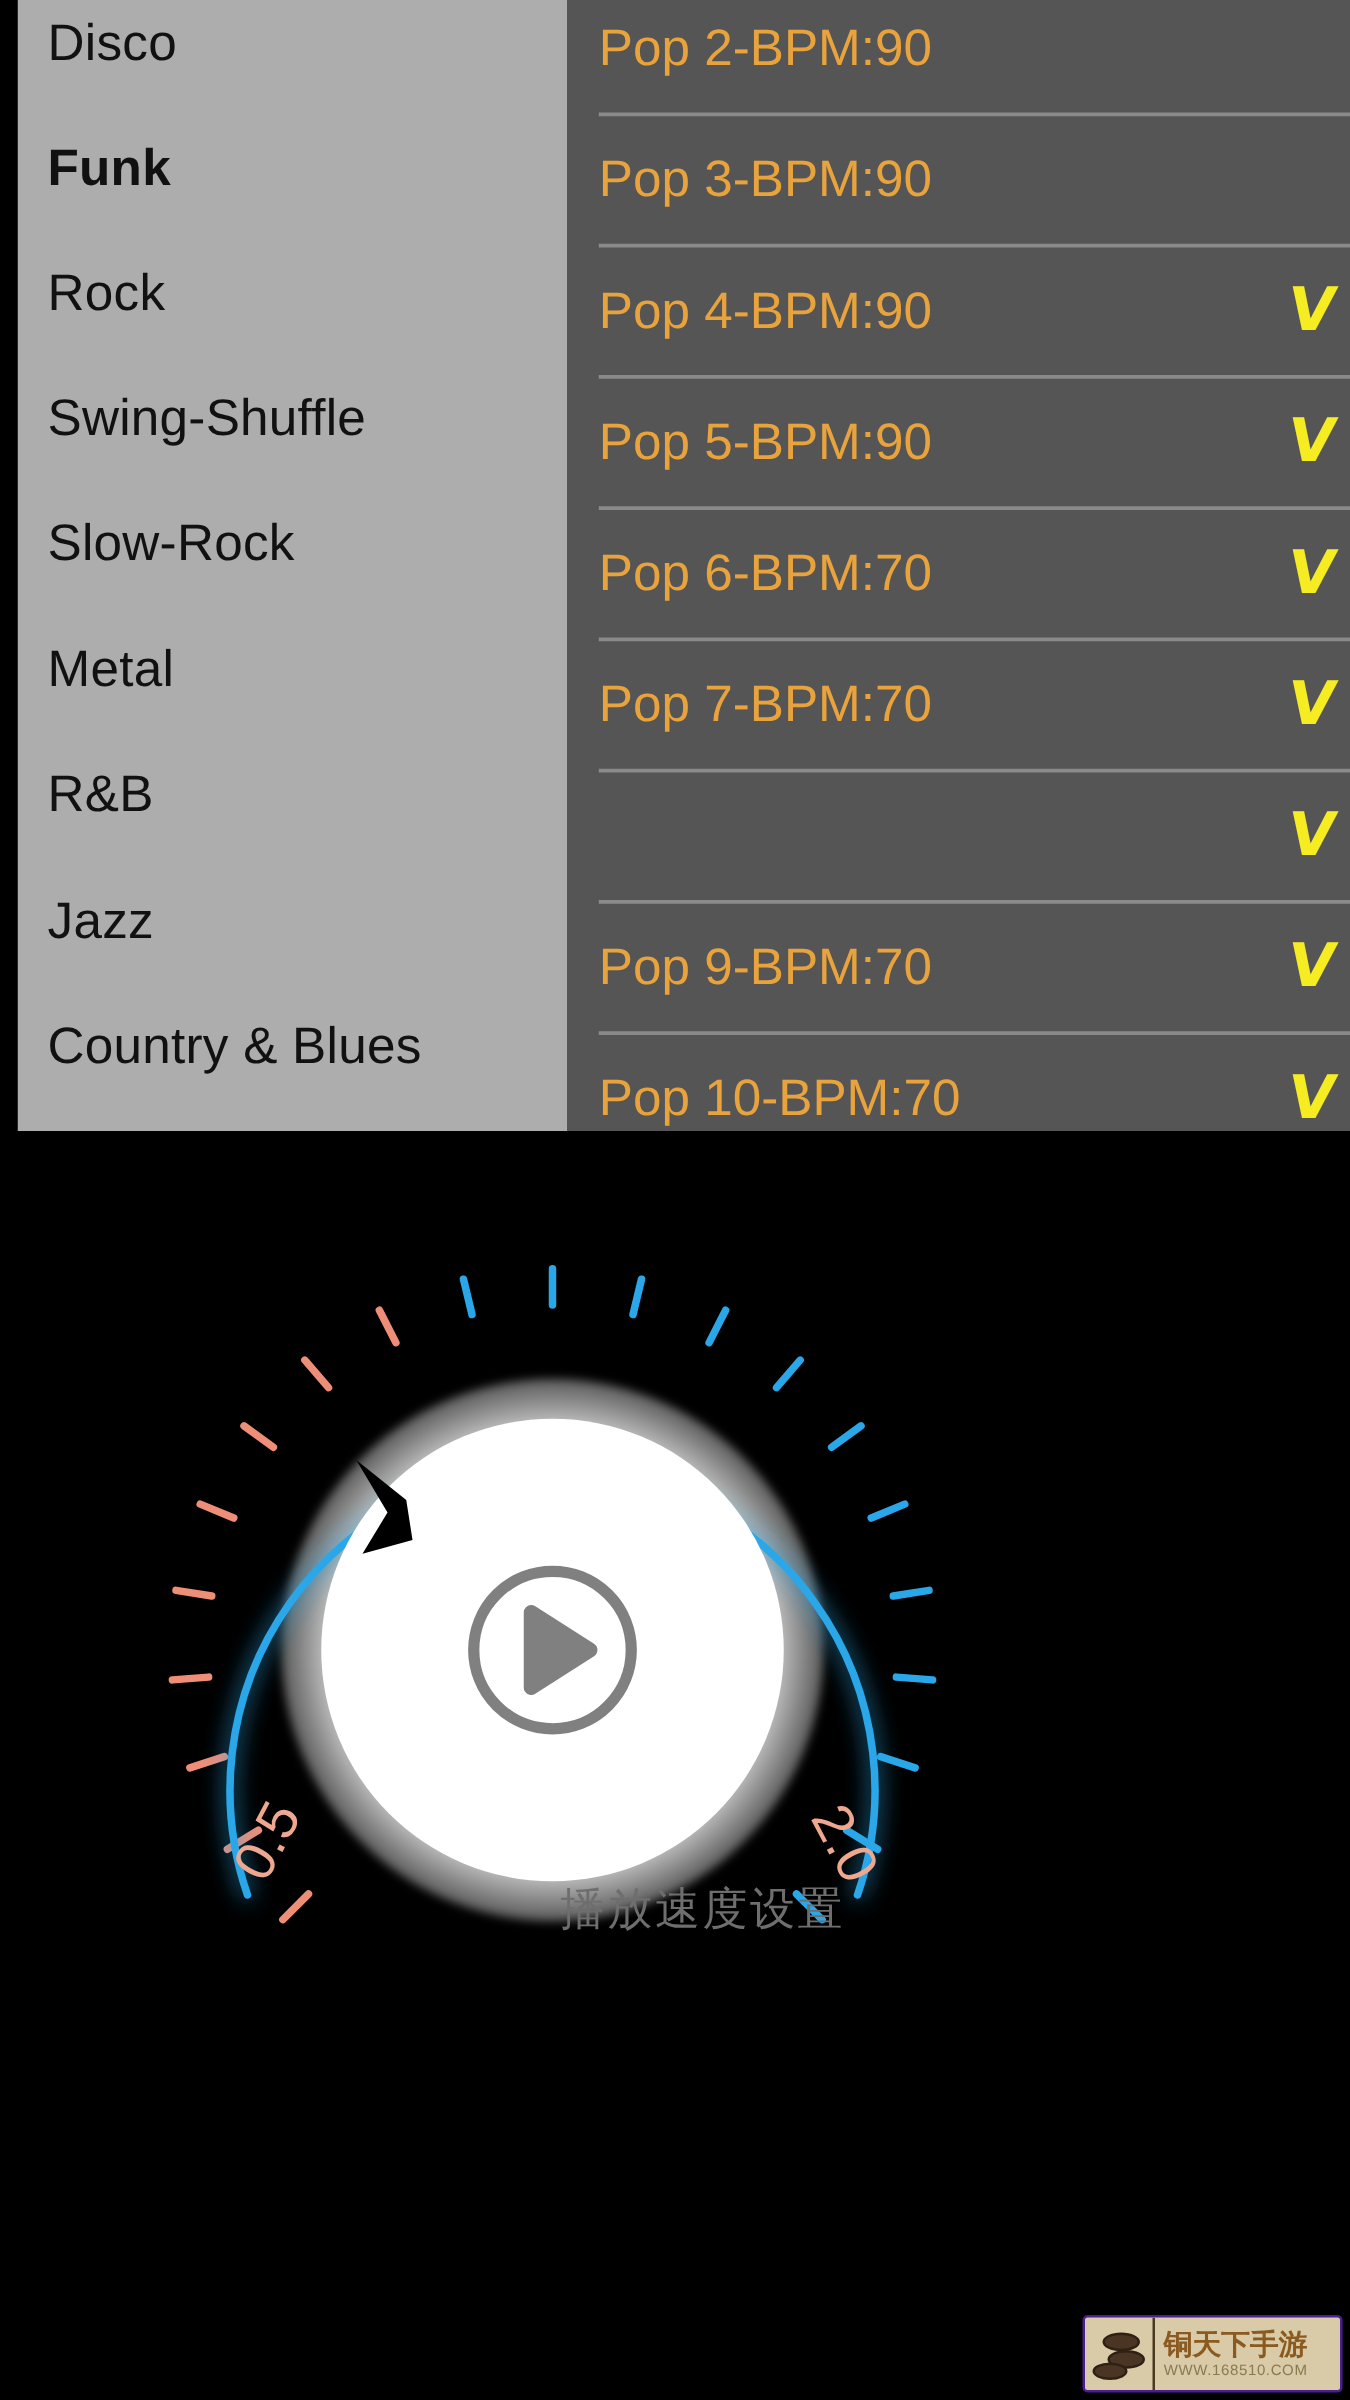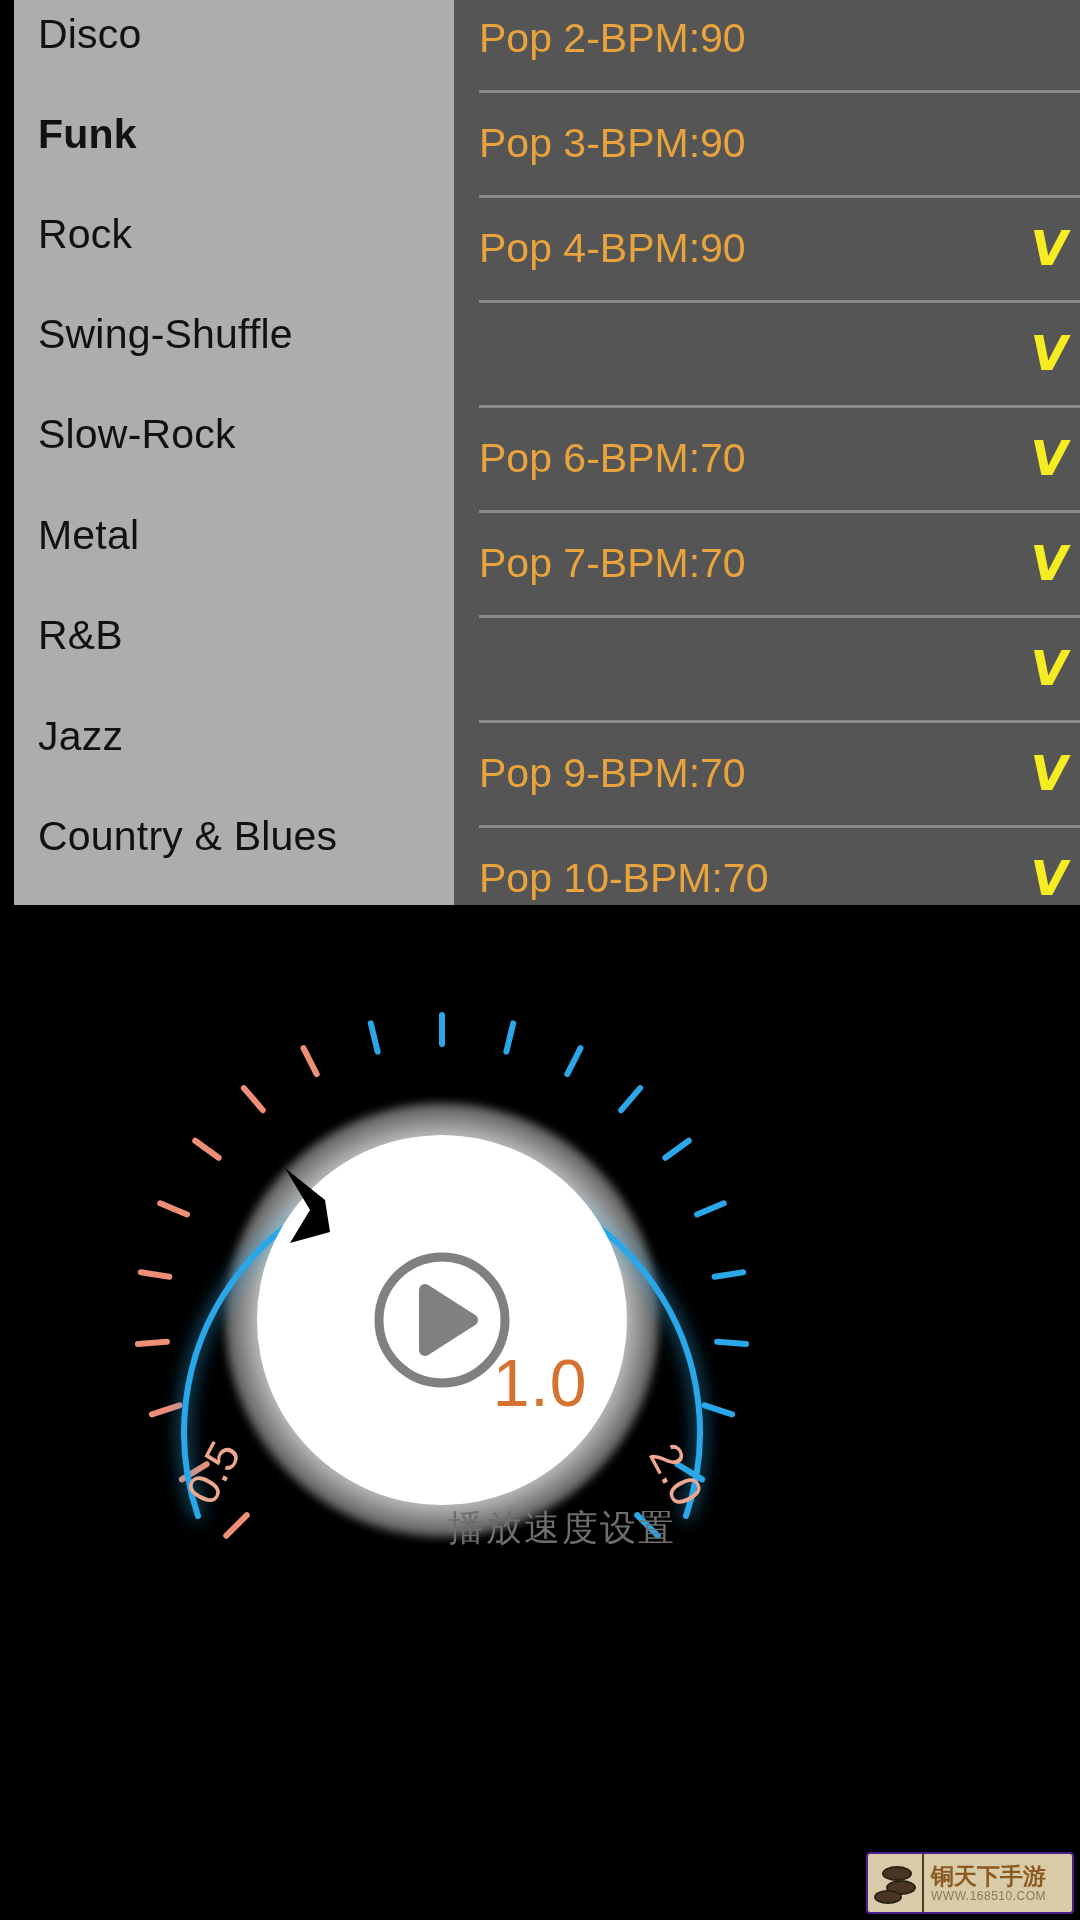--- a/index.html
+++ b/index.html
@@ -191,20 +191,21 @@
           <div class="sep"></div>
           <div class="pattern-label">Pop 3-BPM:90</div>
         </div>
         <div class="pattern-row" style="top: 195px; padding-left: 15px;">
           <div class="sep"></div>
           <div class="pattern-label">Pop 4-BPM:90</div>
           <div class="check-mark">V</div>
         </div>
         <div class="pattern-row" style="top: 300px;">
           <div class="sep"></div>
+          <div class="pattern-label">Pop 5-BPM:90</div>
           <div class="check-mark">V</div>
         </div>
         <div class="pattern-row" style="top: 405px;">
           <div class="sep"></div>
           <div class="pattern-label">Pop 6-BPM:70</div>
           <div class="check-mark">V</div>
         </div>
         <div class="pattern-row" style="top: 510px;">
           <div class="sep"></div>
           <div class="pattern-label">Pop 7-BPM:70</div>
@@ -279,21 +280,20 @@
 
         <g>
           <circle cx="320" cy="320" r="63" fill="none" stroke="#808080" stroke-width="9"></circle>
           <path d="M 303 290 L 350 320 L 303 350 Z" fill="#808080" stroke="#808080" stroke-width="12" stroke-linejoin="round"></path>
         </g>
       </svg>
     </div>
 
   </div>
 
-  <div class="speed-value">1.0</div>
 
   <div class="tick-label" id="label-min">0.5</div>
 
   <div class="tick-label" id="label-max">2.0</div>
 
   <div class="dial-caption">播放速度设置</div>
 
   <div class="watermark">
     <div class="wm-coins">
       <span class="c c1"></span>

